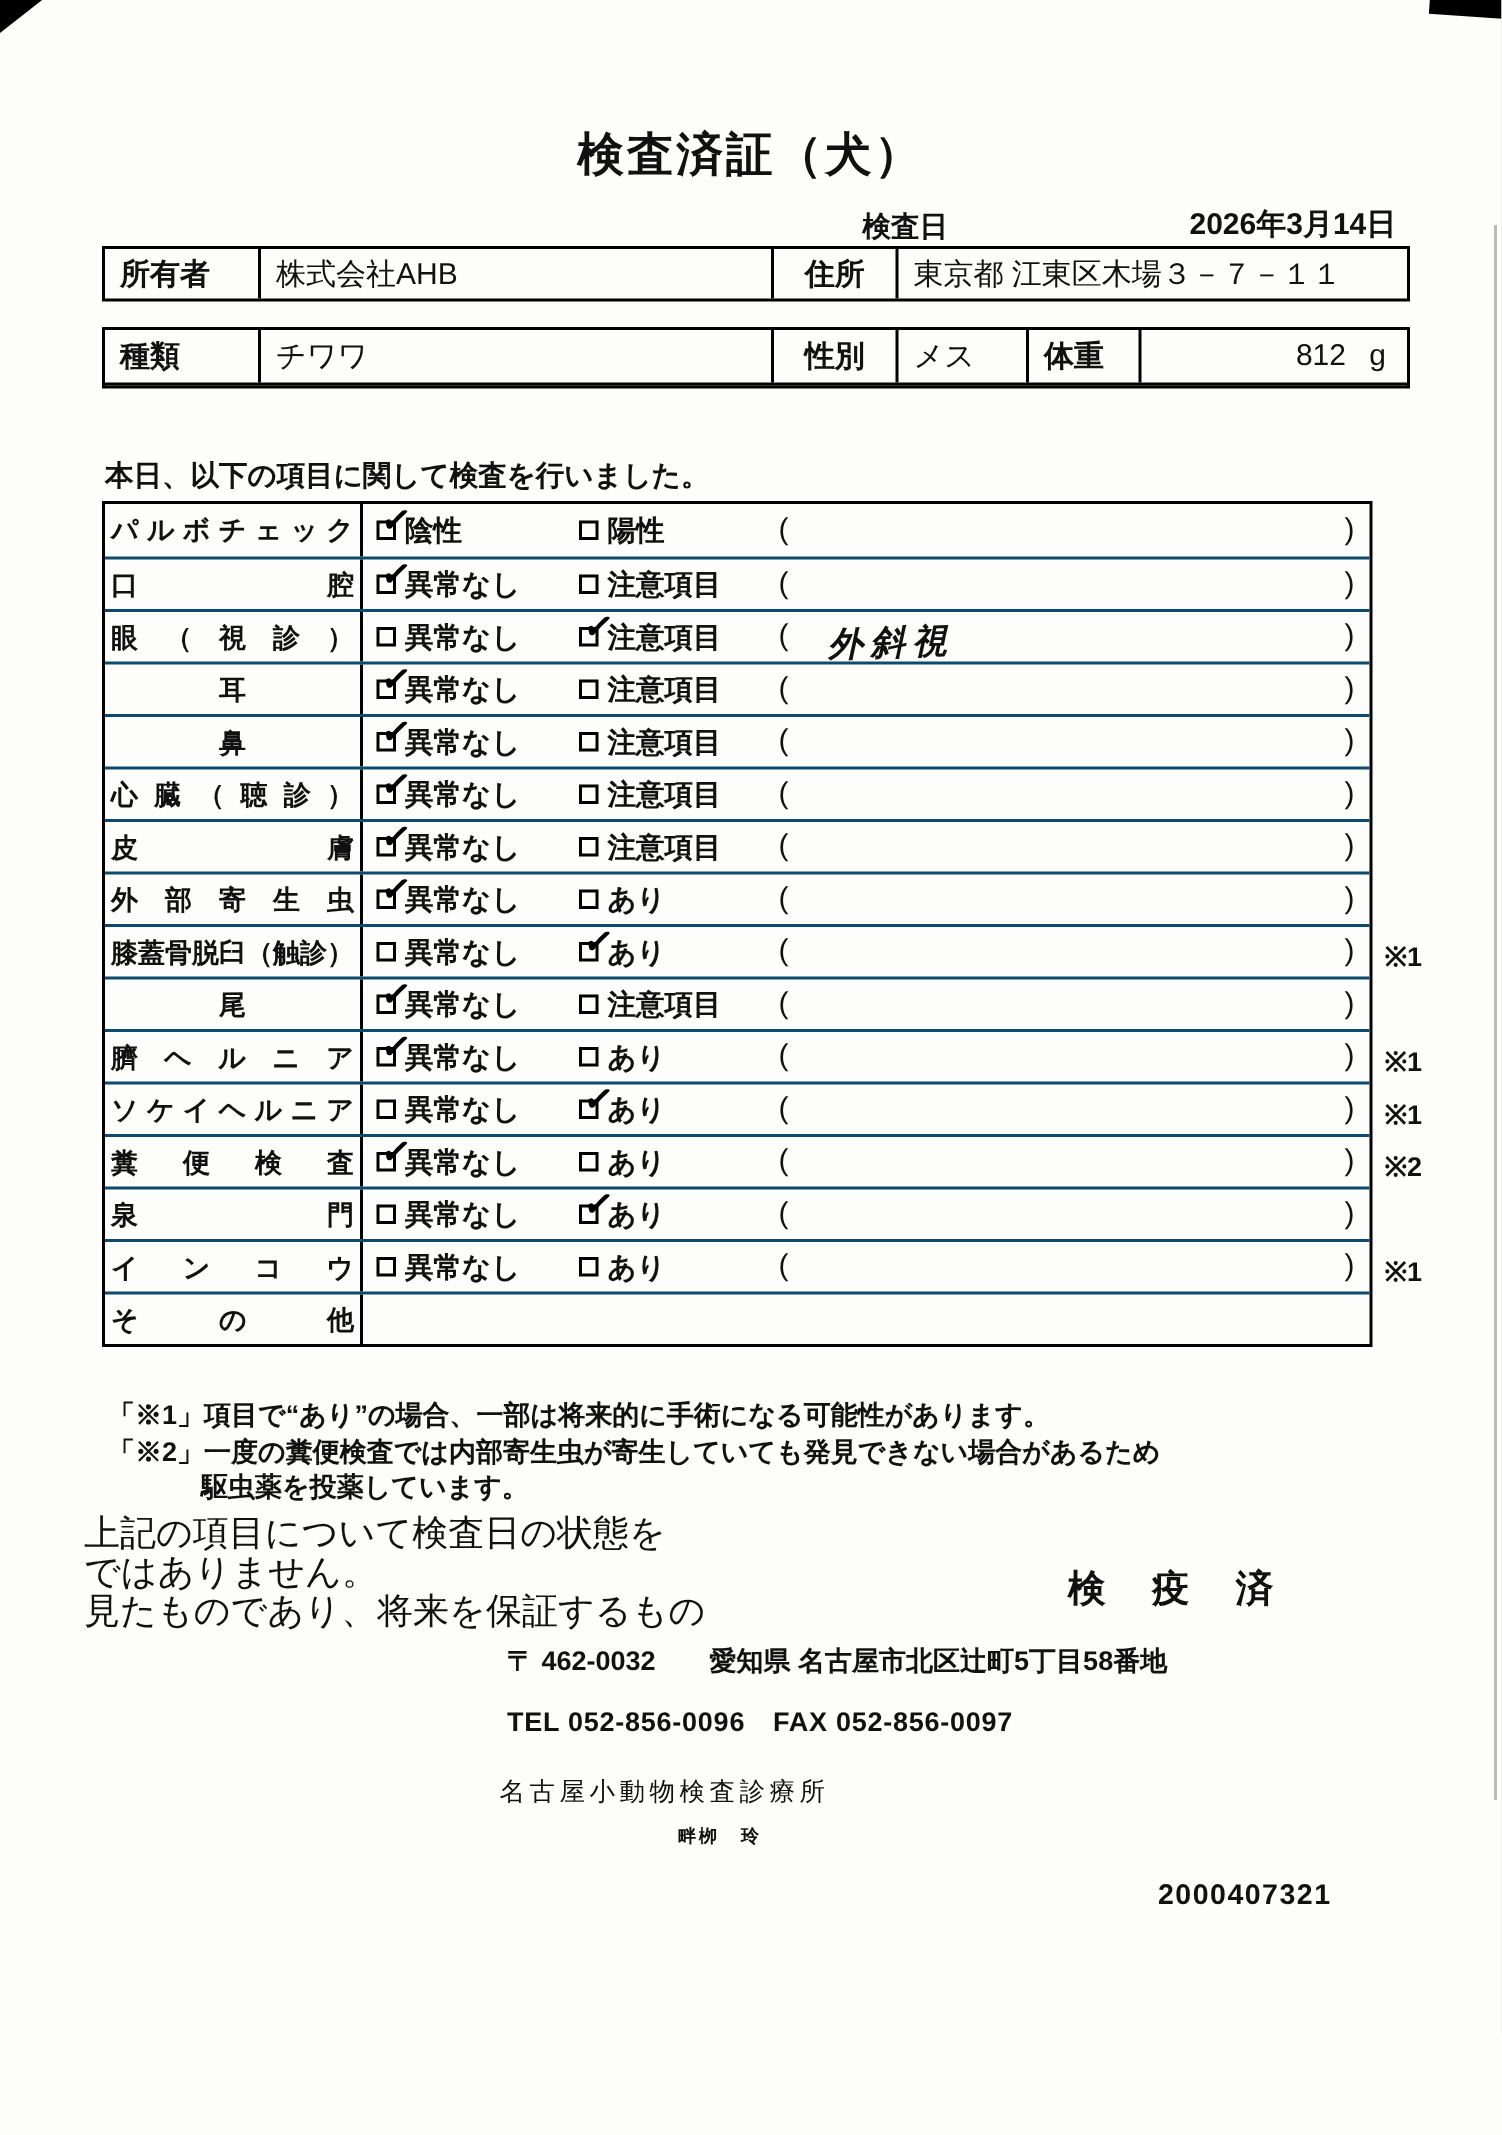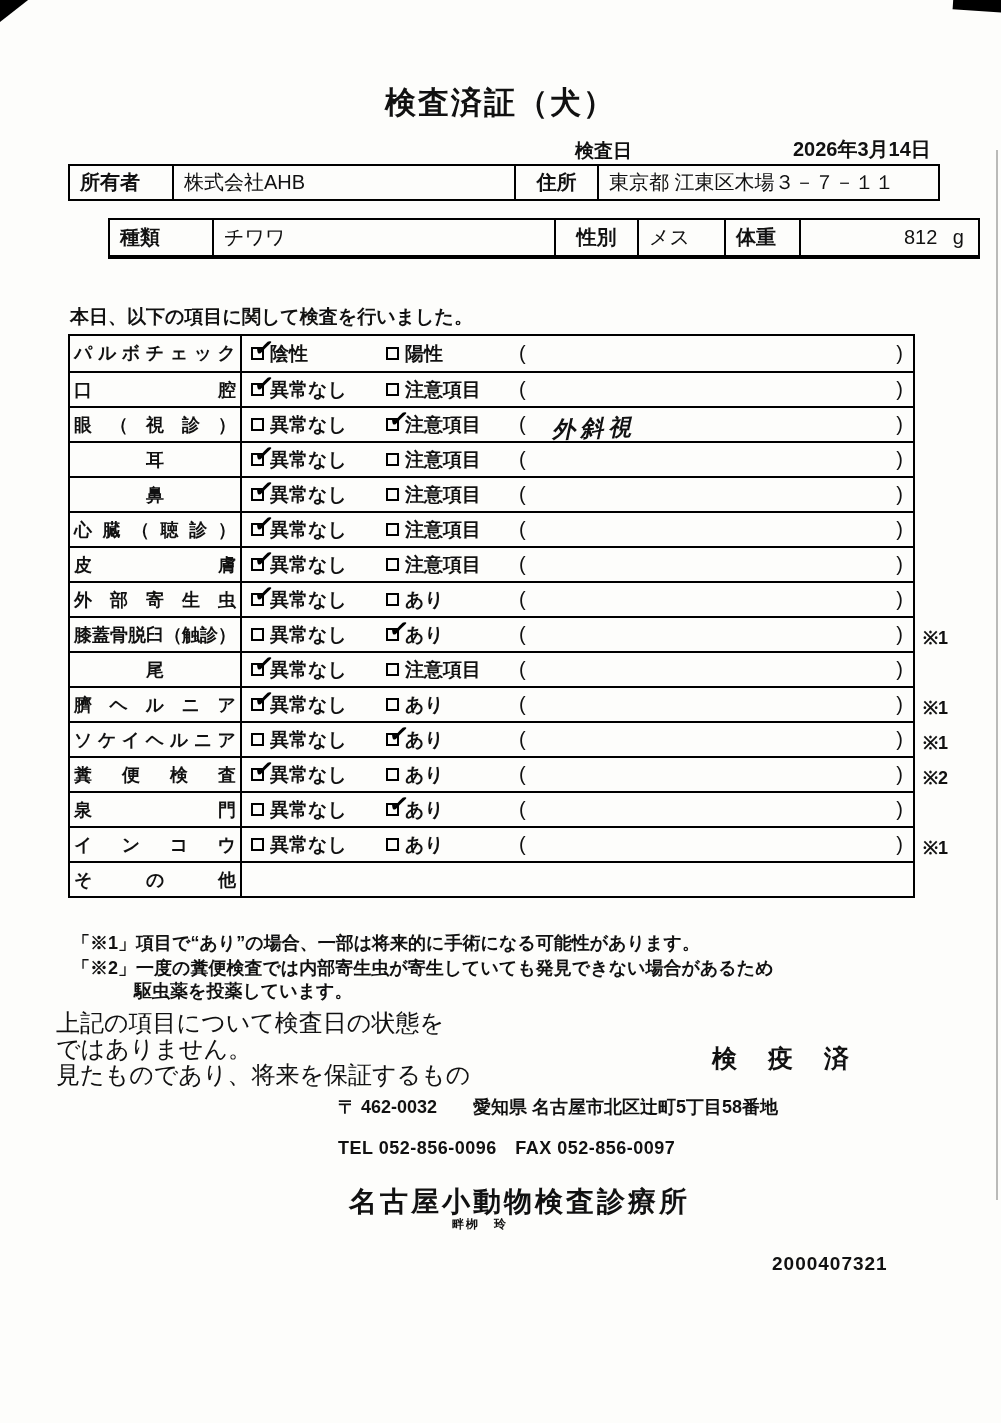--- a/index.html
+++ b/index.html
@@ -28,31 +28,31 @@
   .cell { border-left:2px solid #000; display:flex; align-items:center;
     padding:2px 10px; font-size:20px; white-space:nowrap; overflow:hidden; }
   .cell.first { border-left:none; }
   .cell.lab { font-weight:600; }
   .cell.center { justify-content:center; }
   .cell.right { justify-content:flex-end; padding-right:14px; word-spacing:10px; }
 
   .owner-table { left:68px; top:164px; width:872px; display:grid;
     grid-template-columns:102px 342px 83px 1fr; height:37px; }
 
-  .pet-table { left:68px; top:218px; width:872px;margin-left:40px; }
+  .pet-table { left:68px; top:218px; width:872px; }
   .pet-r1 { display:grid; grid-template-columns:102px 342px 83px 87px 75px 1fr;
     height:37px; border-bottom:2px solid #000; }
   .pet-r2 { display:grid; grid-template-columns:102px 342px 83px 1fr; height:37px; }
 
   .intro { left:70px; top:304px; font-size:19px; font-weight:600; }
 
   .insp { left:68px; top:334px; width:847px; border:2px solid #000; }
   .crow { display:grid; grid-template-columns:172px 135px 135px 1fr;
     height:35px; position:relative; }
-  .crow + .crow { border-top:2px solid #000000; }
+  .crow + .crow { border-top:2px solid #0c4a6e; }
   .cname { border-right:2px solid #000; padding:0 4px; font-size:18px; font-weight:600;
     line-height:34px; text-align:justify; text-align-last:justify;
     text-justify:inter-character; overflow:hidden; white-space:nowrap; }
   .cname.center { text-align:center; text-align-last:center; }
   .copt { display:flex; align-items:center; gap:6px; padding-left:9px;
     font-size:19px; font-weight:600; white-space:nowrap; }
   .cb { width:13px; height:13px; border:2px solid #000; position:relative; flex:0 0 auto; }
   .tick { position:absolute; left:1px; top:-13px; font-size:24px; font-weight:bold;
     transform:rotate(8deg); color:#000; line-height:1; }
   .cpar { display:flex; align-items:center; padding:0 10px 0 7px; font-size:20px; }
@@ -64,21 +64,21 @@
 
   .fnote { font-size:18px; font-weight:600; white-space:nowrap; }
   .fnote1 { left:72px; top:931px; }
   .fnote2 { left:72px; top:956px; }
   .fnote3 { left:134px; top:979px; }
 
   .statement { left:56px; top:1010px; font-size:24px; font-weight:normal; line-height:26px; }
   .stamp { left:712px; top:1042px; font-size:25px; font-weight:bold; letter-spacing:12px; }
   .addr { left:338px; top:1095px; font-size:18px; font-weight:600; white-space:nowrap; }
   .tel { left:338px; top:1136px; font-size:18px; font-weight:600; letter-spacing:.5px; white-space:nowrap; }
-  .clinic { left:333px; top:1183px; font-size:28px; font-weight:700; letter-spacing:3px;margin-left:16px; }
+  .clinic { left:333px; top:1183px; font-size:17px; font-weight:400; letter-spacing:3px; }
   .vet { left:452px; top:1216px; font-size:12px; font-weight:600; letter-spacing:2px; }
   .serial { left:772px; top:1253px; font-size:19px; font-weight:600; letter-spacing:1px; }
 </style>
 </head>
 <body>
 
 <div class="page">
 
   <div class="corner-tl"></div>
   <div class="corner-tr"></div>

